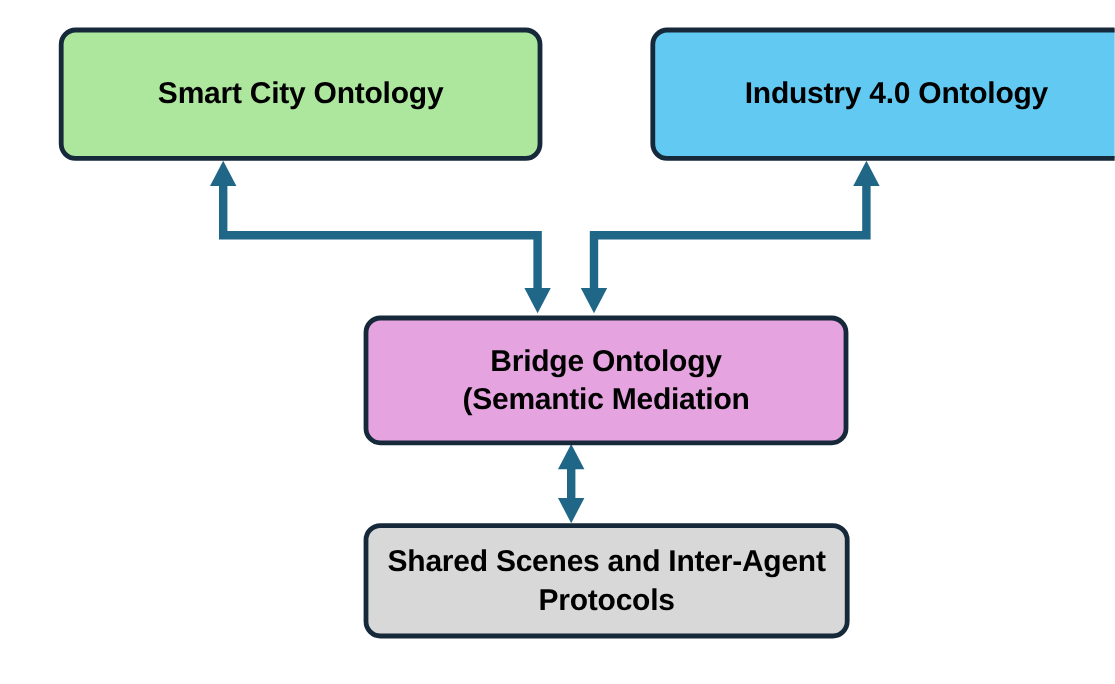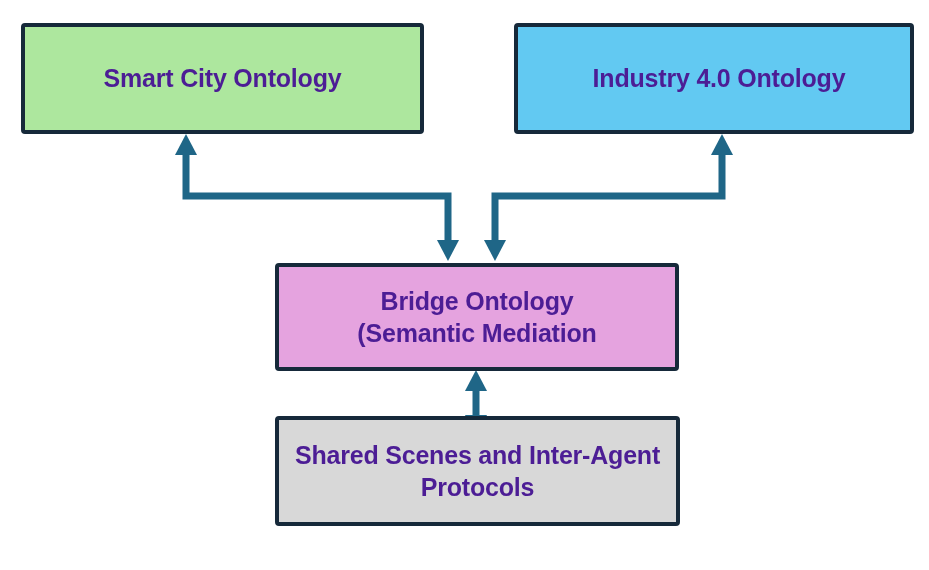--- a/index.html
+++ b/index.html
@@ -19,50 +19,51 @@
     overflow: hidden;
   }
   .node {
     position: absolute;
     box-sizing: border-box;
     display: flex;
     align-items: center;
     justify-content: center;
     text-align: center;
     border: 4px solid #16293a;
-    border-radius: 4px;
-    color: #4c1d95;
+    border-radius: 14px;
+    color: #000000;
     font-family: "Liberation Sans", sans-serif;
     font-weight: bold;
     font-size: 25px;
     line-height: 1.30;
     letter-spacing: -0.2px;
     padding: 4px 10px;
     user-select: none;
+    margin-left: 28px;
   }
   .node .label {
     display: block;
     width: 100%;
     white-space: pre-line;
   }
   #node-smart-city {
     left: 21px;  top: 23px;
     width: 403px; height: 111px;
   }
   #node-industry {
     left: 514px; top: 23px;
     width: 400px; height: 111px; padding-left: 20px;
   }
   #node-bridge {
     left: 275px; top: 263px;
     width: 404px; height: 108px; align-items: center;
   }
   #node-shared {
-    left: 275px; top: 416px;
-    width: 405px; height: 110px;
+    left: 275px; top: 436px;
+    width: 405px; height: 96px;
   }
   #edge-layer {
     position: absolute;
     left: 0; top: 0;
     width: 929px;
     height: 570px;
     pointer-events: none;
   }
   .edge-path {
     fill: none;

